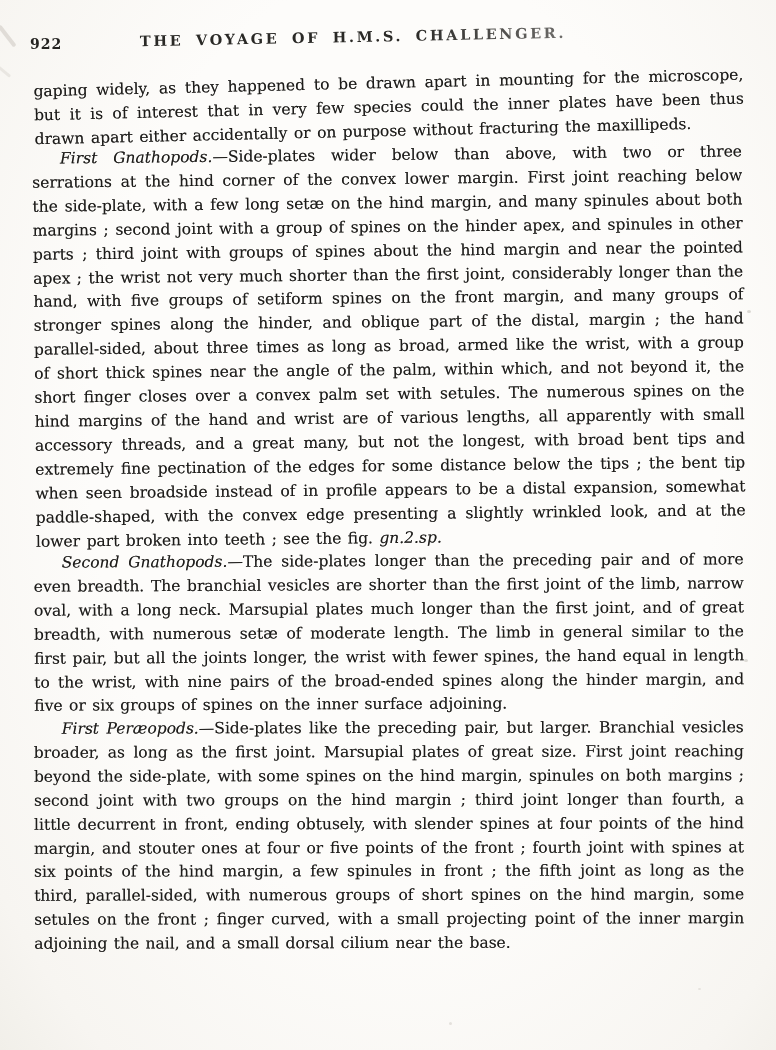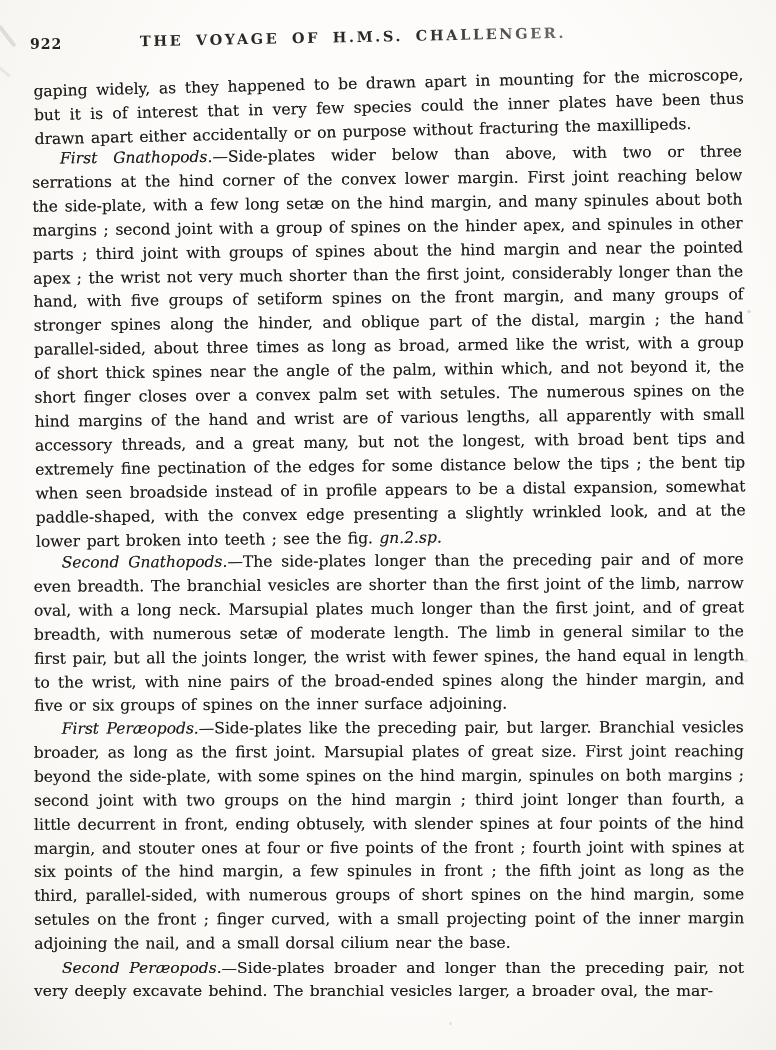--- a/index.html
+++ b/index.html
@@ -80,16 +80,15 @@
   <main class="text-block">
 
     <p class="para rot-a"><span>gaping widely, as they happened to be drawn apart in mounting for the microscope, but it is of interest that in very few species could the inner plates have been thus drawn apart either accidentally or on purpose without fracturing the maxillipeds.</span></p>
 
     <p class="para indent rot-b"><span class="it">First Gnathopods.</span><span>—Side-plates wider below than above, with two or three serrations at the hind corner of the convex lower margin. First joint reaching below the side-plate, with a few long setæ on the hind margin, and many spinules about both margins&nbsp;; second joint with a group of spines on the hinder apex, and spinules in other parts&nbsp;; third joint with groups of spines about the hind margin and near the pointed apex&nbsp;; the wrist not very much shorter than the first joint, considerably longer than the hand, with five groups of setiform spines on the front margin, and many groups of stronger spines along the hinder, and oblique part of the distal, margin&nbsp;; the hand parallel-sided, about three times as long as broad, armed like the wrist, with a group of short thick spines near the angle of the palm, within which, and not beyond it, the short finger closes over a convex palm set with setules. The numerous spines on the hind margins of the hand and wrist are of various lengths, all apparently with small accessory threads, and a great many, but not the longest, with broad bent tips and extremely fine pectination of the edges for some distance below the tips&nbsp;; the bent tip when seen broadside instead of in profile appears to be a distal expansion, somewhat paddle-shaped, with the convex edge presenting a slightly wrinkled look, and at the lower part broken into teeth&nbsp;; see the fig. </span><span class="it">gn.2.sp.</span></p>
 
     <p class="para indent rot-c"><span class="it">Second Gnathopods.</span><span>—The side-plates longer than the preceding pair and of more even breadth. The branchial vesicles are shorter than the first joint of the limb, narrow oval, with a long neck. Marsupial plates much longer than the first joint, and of great breadth, with numerous setæ of moderate length. The limb in general similar to the first pair, but all the joints longer, the wrist with fewer spines, the hand equal in length to the wrist, with nine pairs of the broad-ended spines along the hinder margin, and five or six groups of spines on the inner surface adjoining.</span></p>
 
     <p class="para indent rot-d"><span class="it">First Peræopods.</span><span>—Side-plates like the preceding pair, but larger. Branchial vesicles broader, as long as the first joint. Marsupial plates of great size. First joint reaching beyond the side-plate, with some spines on the hind margin, spinules on both margins&nbsp;; second joint with two groups on the hind margin&nbsp;; third joint longer than fourth, a little decurrent in front, ending obtusely, with slender spines at four points of the hind margin, and stouter ones at four or five points of the front&nbsp;; fourth joint with spines at six points of the hind margin, a few spinules in front&nbsp;; the fifth joint as long as the third, parallel-sided, with numerous groups of short spines on the hind margin, some setules on the front&nbsp;; finger curved, with a small projecting point of the inner margin adjoining the nail, and a small dorsal cilium near the base.</span></p>
 
-    <p class="para indent"><span class="it">Second Peræopods.</span><span>—Side-plates broader and longer than the preceding pair, not very deeply excavate behind. The branchial vesicles larger, a broader oval, the mar-</span></p>
 
   </main>
 </div>
 
 </body></html>

